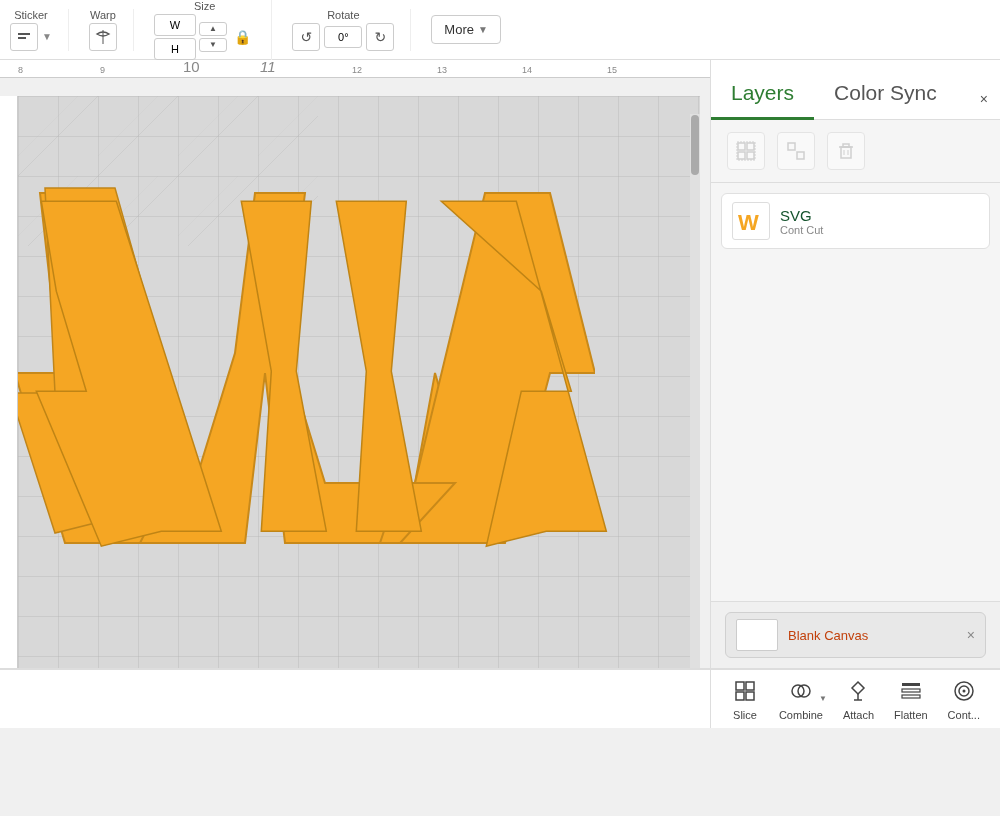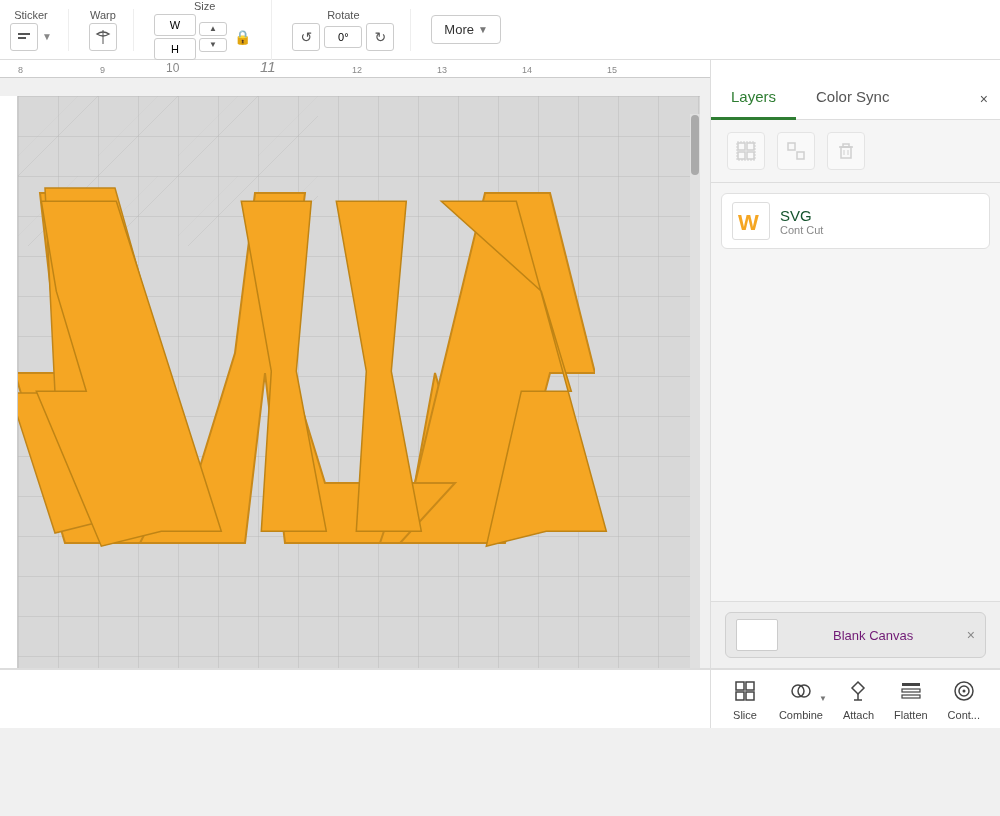--- a/index.html
+++ b/index.html
@@ -152,21 +152,21 @@
 
     .panel-tabs {
       display: flex;
       background: #fff;
       border-bottom: 1px solid #ddd;
       height: 60px;
       align-items: flex-end;
     }
     .panel-tab {
       padding: 0 20px 12px;
-      font-size: 15px;
+      font-size: 21px;
       cursor: pointer;
       color: #555;
       border-bottom: 3px solid transparent;
       margin-bottom: -1px;
       margin-top: 8px;
     }
     .panel-tab.active {
       color: #2e7d32;
       border-bottom: 3px solid #2e7d32;
       font-weight: 500;
@@ -254,22 +254,21 @@
     .canvas-thumbnail {
       width: 42px;
       height: 32px;
       background: #fff;
       border: 1px solid #ccc;
       border-radius: 2px;
       flex-shrink: 0;
     }
     .blank-canvas-label {
       font-size: 13px;
-      color: #701a75;
-      margin-left: 45px;
+      color: #c2410c;
     }
     .panel-close-x {
       margin-left: auto;
       font-size: 14px;
       color: #888;
       cursor: pointer;
     }
     .bottom-tool {
       display: flex;
       flex-direction: column;
@@ -419,21 +418,21 @@
   </div>
 
   <div class="content-row">
 
     <div class="canvas-column">
 
       <div class="ruler-top">
         <div class="ruler-ticks">
           <span style="position:absolute;left:18px;bottom:2px;font-size:9px;color:#888;">8</span>
           <span style="position:absolute;left:100px;bottom:2px;font-size:9px;color:#888;">9</span>
-          <span style="position:absolute;left:166px;bottom:2px;font-size:12px;color:#888;">10</span>
+          <span style="position:absolute;left:183px;bottom:2px;font-size:15px;color:#888;">10</span>
           <span style="position:absolute;left:260px;bottom:2px;font-size:15px;color:#888;font-style:italic;">11</span>
           <span style="position:absolute;left:352px;bottom:2px;font-size:9px;color:#888;">12</span>
           <span style="position:absolute;left:437px;bottom:2px;font-size:9px;color:#888;">13</span>
           <span style="position:absolute;left:522px;bottom:2px;font-size:9px;color:#888;margin-top:16px;">14</span>
           <span style="position:absolute;left:607px;bottom:2px;font-size:9px;color:#888;">15</span>
         </div>
       </div>
 
       <div style="flex:1;position:relative;overflow:hidden;">
 

